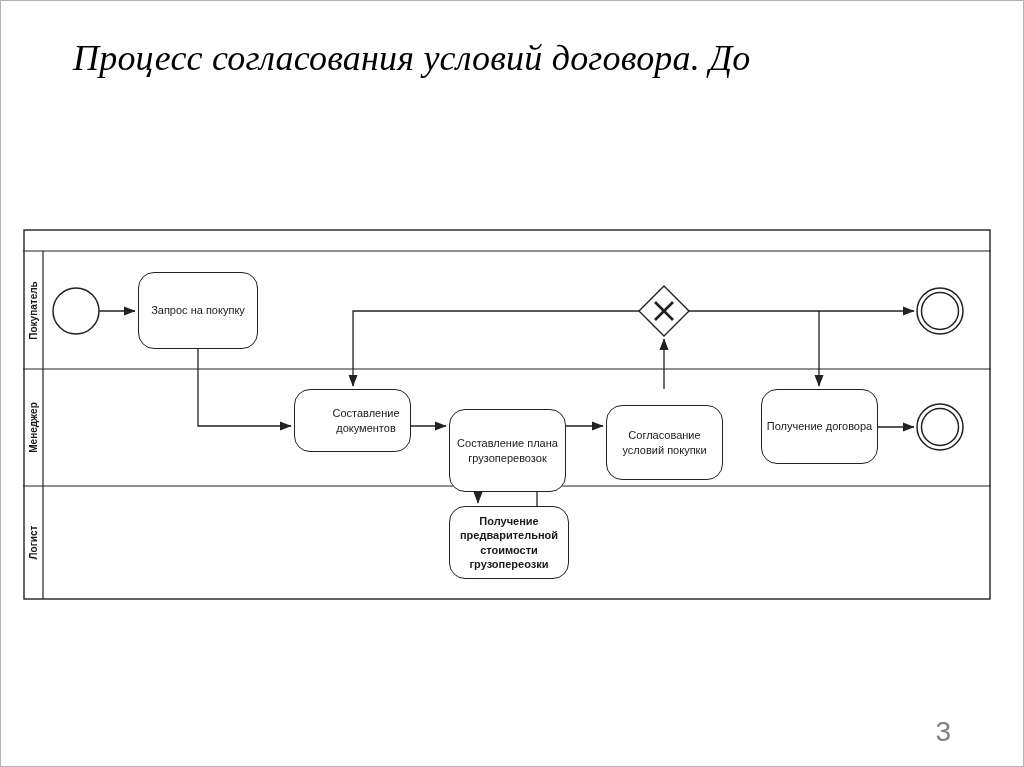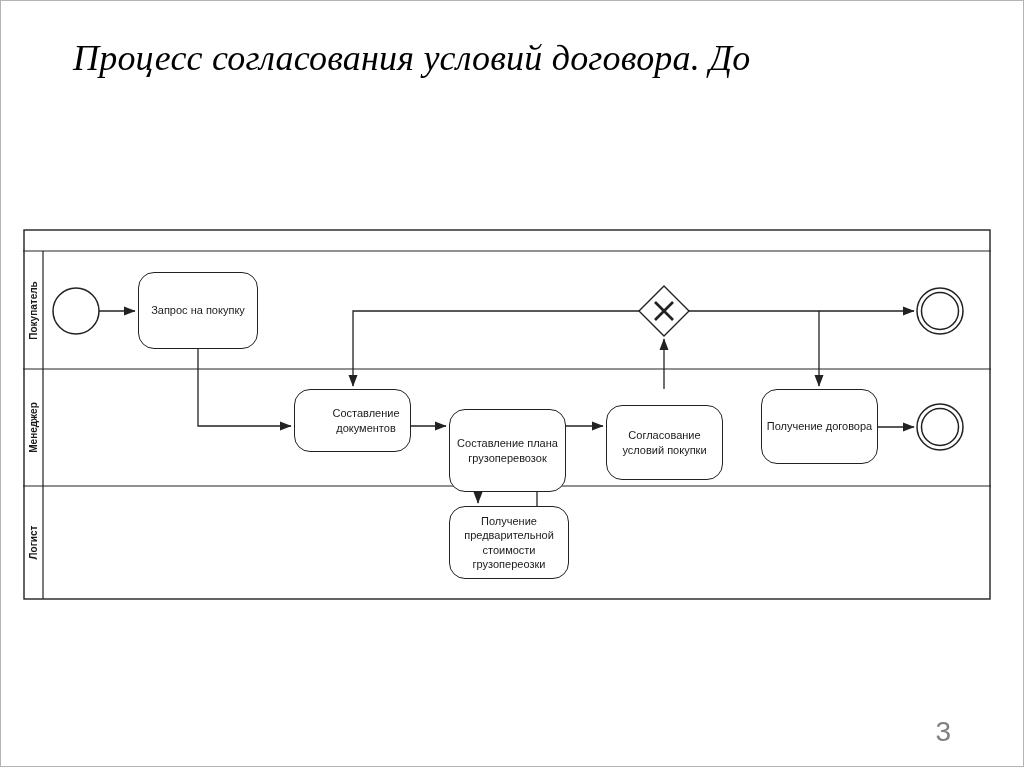--- a/index.html
+++ b/index.html
@@ -84,21 +84,21 @@
     font-size: 11px;
     line-height: 1.3;
     color: #1a1a1a;
     padding: 4px;
   }
   .task-request { left: 115px; top: 43px;  width: 120px; height: 77px; }
   .task-docs    { left: 271px; top: 160px; width: 117px; height: 63px; padding-left: 31px; }
   .task-plan    { left: 426px; top: 160px; width: 117px; height: 83px; margin-top: 20px; }
   .task-approve { left: 583px; top: 176px; width: 117px; height: 75px; }
   .task-contract{ left: 738px; top: 160px; width: 117px; height: 75px; }
-  .task-cost    { left: 426px; top: 277px; width: 120px; height: 73px; }
+  .task-cost    { left: 426px; top: 277px; width: 120px; height: 73px; font-weight: bold; }
 </style>
 </head>
 <body>
 
 <h1 class="slide-title">
   <span>Процесс согласования условий договора. До</span>
 </h1>
 
 <div class="diagram">
 

